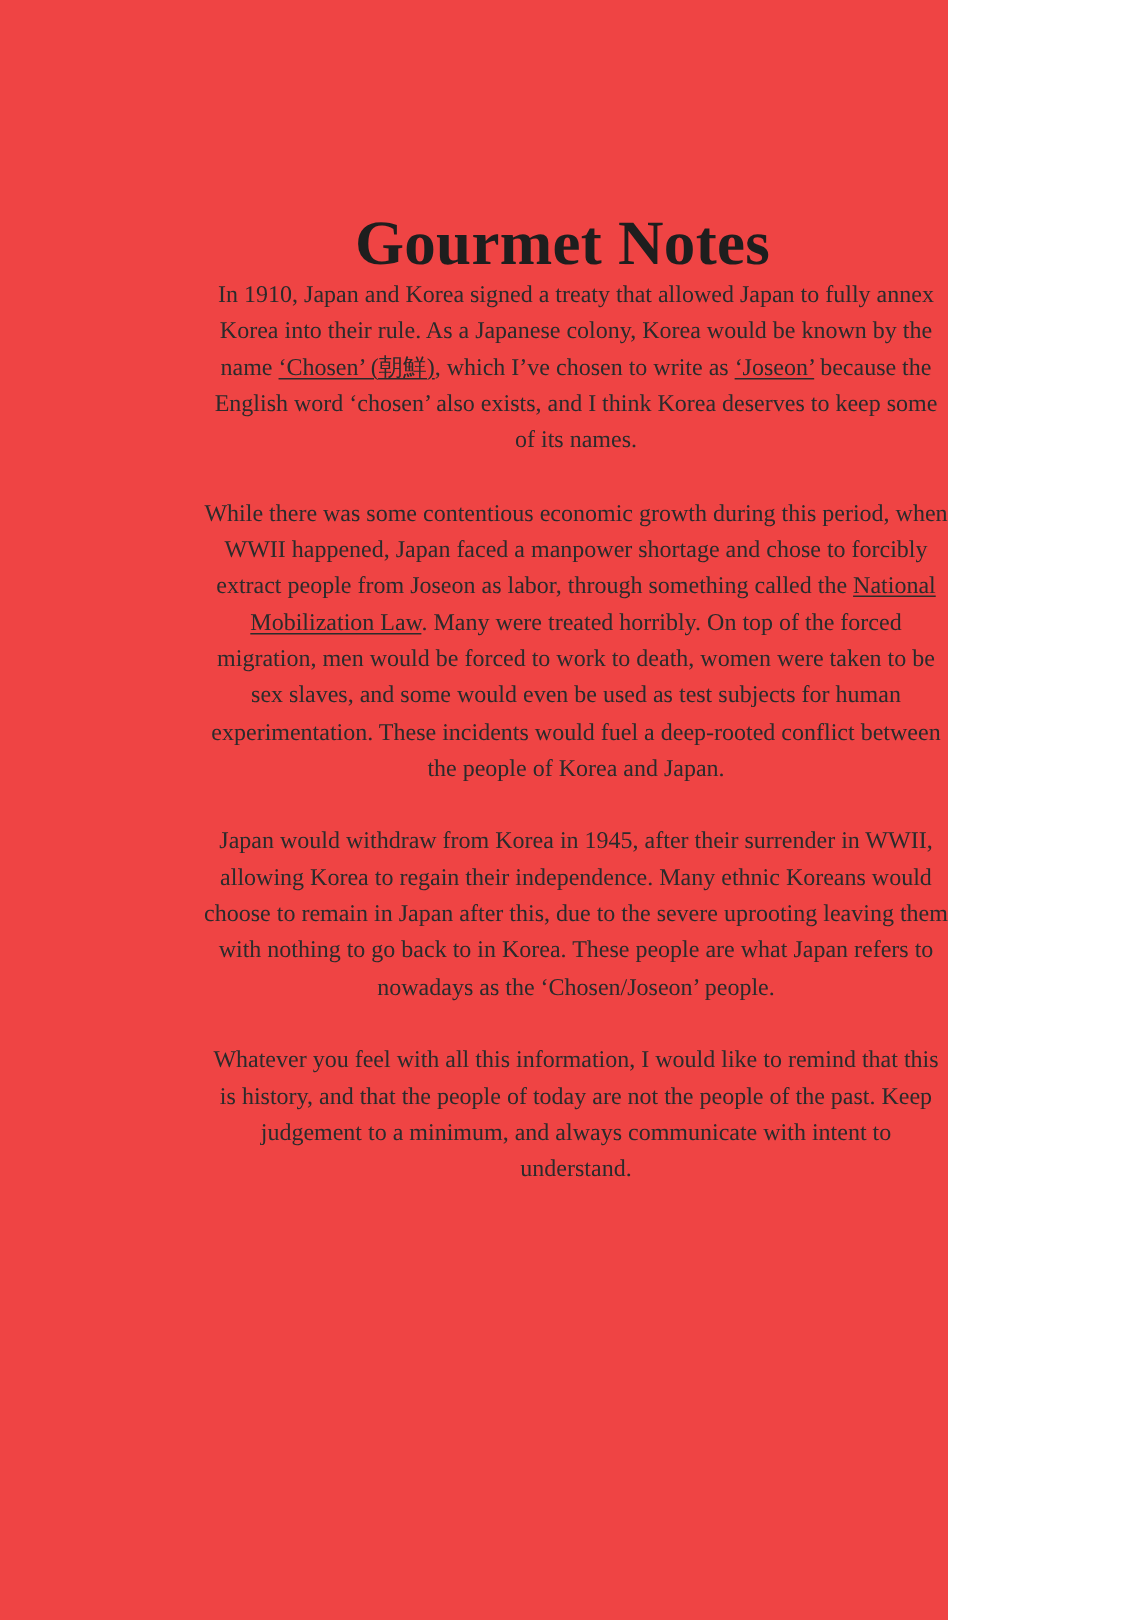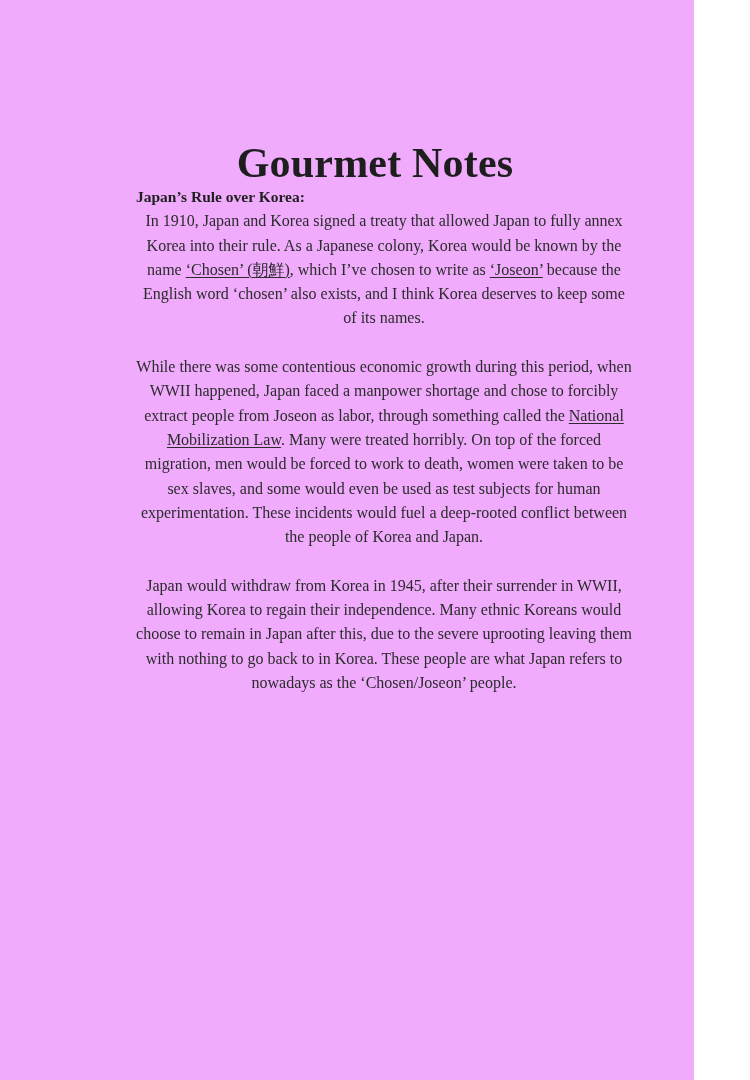--- a/index.html
+++ b/index.html
@@ -13,23 +13,23 @@
     position: relative;
     overflow: hidden;
     font-family: "Liberation Serif", "DejaVu Serif", serif;
     color: #2b2b2b;
     -webkit-font-smoothing: antialiased;
   }
   .page {
     position: absolute;
     left: 0;
     top: 0;
-    width: 694px;
+    width: 632px;
     height: 1080px;
-    background: #f0abfc;
+    background: #ef4444;
   }
   .doc-title {
     position: absolute;
     left: 0;
     top: 112px;
     width: 750px;
     text-align: center;
     font-size: 42px;
     font-weight: bold;
     letter-spacing: 0.2px;
@@ -68,26 +68,26 @@
 </style>
 </head>
 <body>
 
 <div class="page">
 
   <h1 class="doc-title">Gourmet Notes</h1>
 
   <div class="body-block">
 
-    <p class="section-heading">Japan’s Rule over Korea:</p>
 
     <p class="para"><span>In 1910, Japan and Korea signed a treaty that allowed Japan to fully annex Korea into their rule. As a Japanese colony, Korea would be known by the name </span><span class="u">‘Chosen’ (朝鮮)</span><span>, which I’ve chosen to write as </span><span class="u">‘Joseon’</span><span> because the English word ‘chosen’ also exists, and I think Korea deserves to keep some of its names.</span></p>
     <div class="para-gap"></div>
 
     <p class="para"><span>While there was some contentious economic growth during this period, when WWII happened, Japan faced a manpower shortage and chose to forcibly extract people from Joseon as labor, through something called the </span><span class="u">National Mobilization Law</span><span>. Many were treated horribly. On top of the forced migration, men would be forced to work to death, women were taken to be sex slaves, and some would even be used as test subjects for human experimentation. These incidents would fuel a deep-rooted conflict between the people of Korea and Japan.</span></p>
     <div class="para-gap"></div>
 
     <p class="para"><span>Japan would withdraw from Korea in 1945, after their surrender in WWII, allowing Korea to regain their independence. Many ethnic Koreans would choose to remain in Japan after this, due to the severe uprooting leaving them with nothing to go back to in Korea. These people are what Japan refers to nowadays as the ‘Chosen/Joseon’ people.</span></p>
     <div class="para-gap"></div>
 
+    <p class="para"><span>Whatever you feel with all this information, I would like to remind that this is history, and that the people of today are not the people of the past. Keep judgement to a minimum, and always communicate with intent to understand.</span></p>
 
   </div>
 </div>
 
 </body></html>

